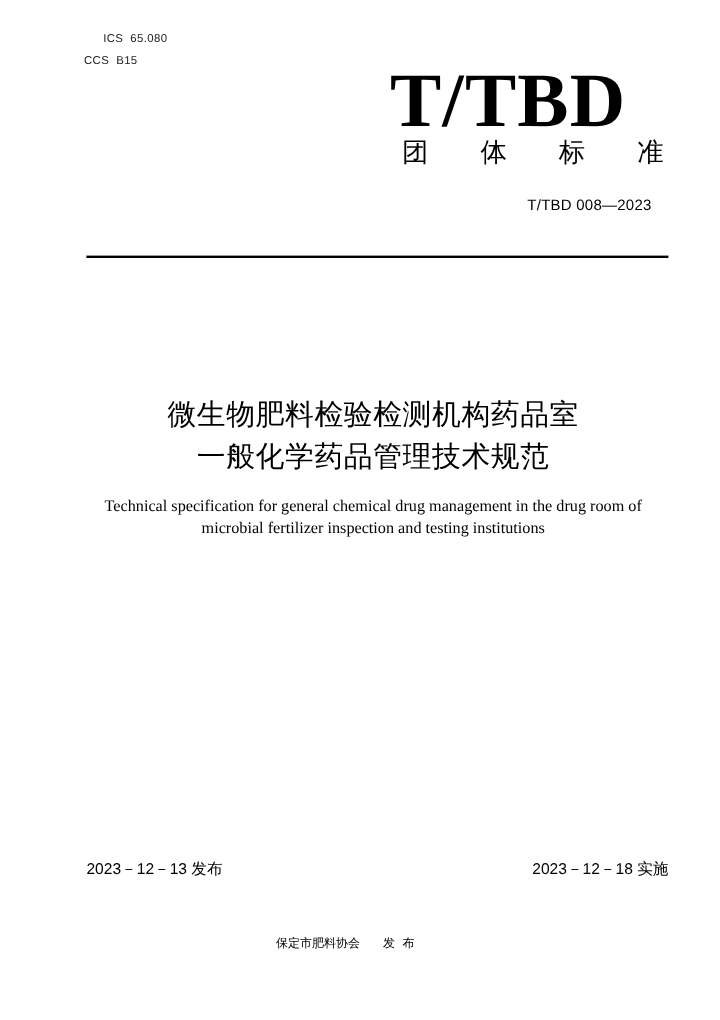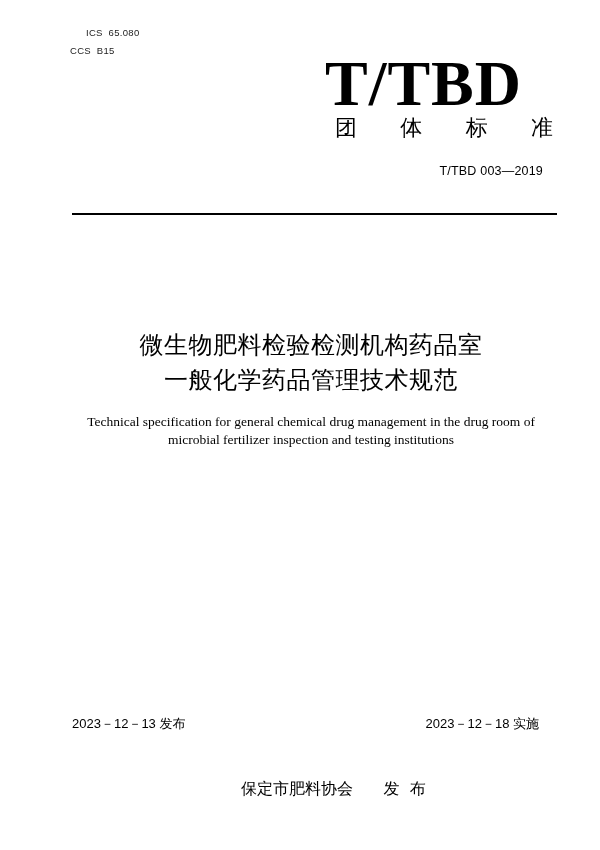--- a/index.html
+++ b/index.html
@@ -78,44 +78,44 @@
     }
     #title-en-1 { top: 413px; }
     #title-en-2 { top: 431px; }
     .date {
       top: 715px;
       font-family: "Liberation Sans", sans-serif;
       font-size: 13px;
       white-space: pre;
     }
     #issue-date { left: 72px; }
-    #impl-date { right: 61px; margin-left: 12px; }
+    #impl-date { right: 43px; margin-left: 12px; }
     .publisher {
-      left: 241px;
+      left: 230px;
       top: 779px;
-      font-size: 16px;
+      font-size: 10px;
       white-space: pre;
     }
   </style>
 </head>
 <body>
 
 <div class="abs classification" id="ics">ICS  65.080</div>
 <div class="abs classification" id="ccs">CCS  B15</div>
 
 <div class="abs brand">T/TBD</div>
 
 <div class="abs brand-sub">
   <span>团</span>
   <span>体</span>
   <span>标</span>
   <span>准</span>
 </div>
 
-<div class="abs std-number">T/TBD 003—2019</div>
+<div class="abs std-number">T/TBD 008—2023</div>
 
 <div class="abs rule-top"></div>
 
 <div class="abs title-zh" id="title-zh-1">微生物肥料检验检测机构药品室</div>
 <div class="abs title-zh" id="title-zh-2">一般化学药品管理技术规范</div>
 
 <div class="abs title-en" id="title-en-1">Technical specification for general chemical drug management in the drug room of</div>
 <div class="abs title-en" id="title-en-2">microbial fertilizer inspection and testing institutions</div>
 
 <div class="abs date" id="issue-date">2023－12－13 发布</div>

